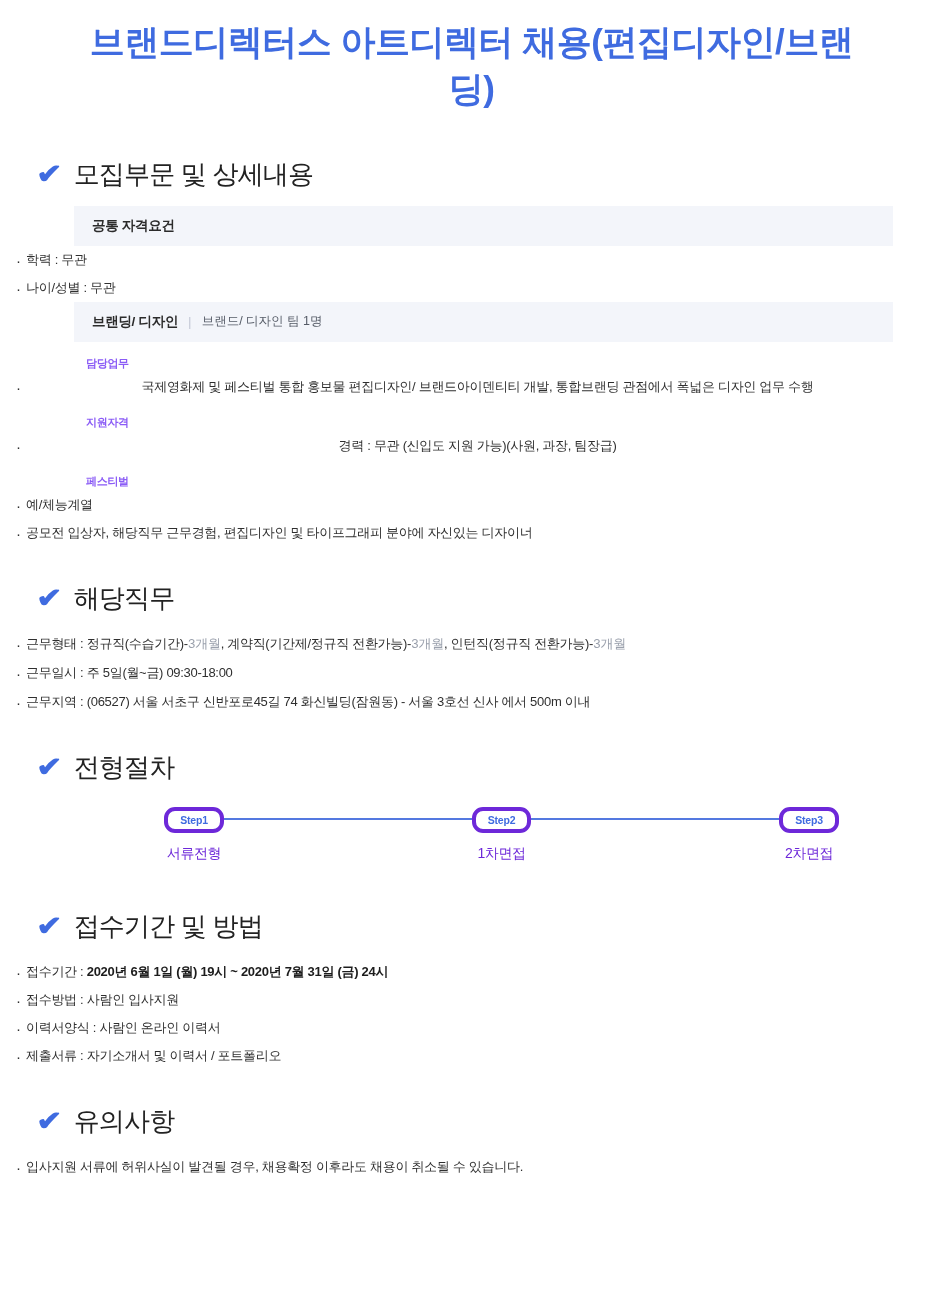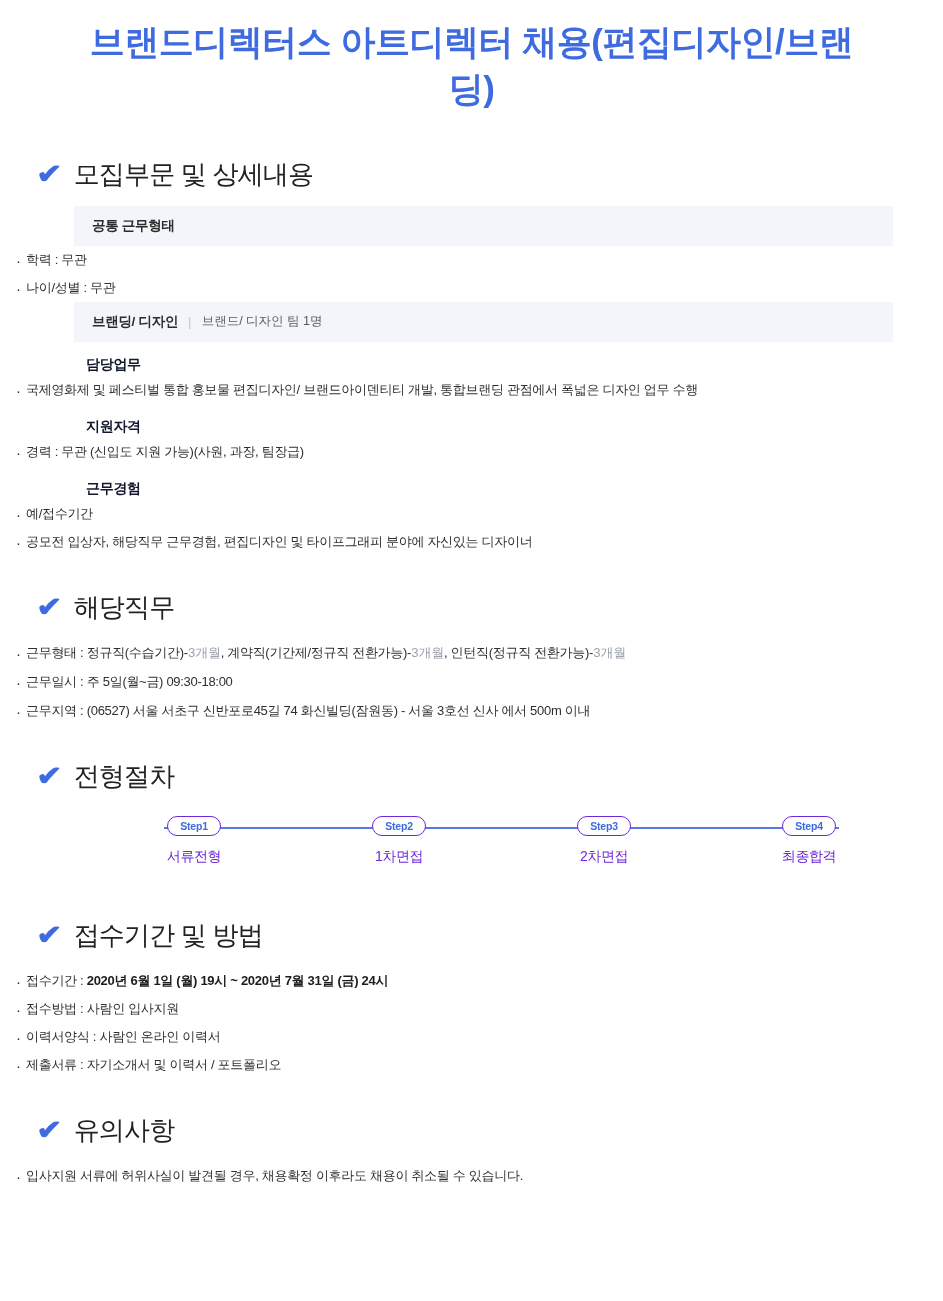--- a/index.html
+++ b/index.html
@@ -83,28 +83,28 @@
   }
   ul.bul li:before {
     content: "·";
     position: absolute;
     left: 2px;
     top: 3px;
     font-size: 15px;
     color: #2f2f2f;
   }
   .pad-a { margin: 10px 36px 12px 78px; }
-  .pad-b { margin: 4px 36px 0 78px; }
+  .pad-b { margin: 4px 36px 0 78px; text-align: center; }
   .pad-c { margin: 4px 36px 0 95px; }
   .pad-d { margin: 6px 36px 0 62px; }
 
   .sub-label {
-    font-size: 14px;
-    font-weight: bold;
-    color: #0f172a;
+    font-size: 11px;
+    font-weight: bold;
+    color: #8b5cf6;
     margin: 14px 0 2px 72px;
     letter-spacing: -0.3px;
   }
   .muted { color: #9aa0ac; font-family: Liberation Mono, monospace; }
   .strong { font-weight: bold; color: #1c1c1c; }
 
   
   .steps-wrap {
     margin: 22px 60px 8px 120px;
     position: relative;
@@ -123,21 +123,21 @@
     display: flex;
     justify-content: space-between;
   }
   .step {
     width: 120px;
     text-align: center;
     position: relative;
   }
   .step-pill {
     display: inline-block;
-    border: 1px solid #6d28d9;
+    border: 4px solid #6d28d9;
     background: #ffffff;
     color: #3f6be0;
     font-size: 10.5px;
     font-weight: bold;
     border-radius: 11px;
     padding: 3px 12px 3px 12px;
     position: relative;
     z-index: 2;
     letter-spacing: -0.2px;
   }
@@ -154,21 +154,21 @@
 <div class="page">
 
   <h1 class="title">브랜드디렉터스 아트디렉터 채용(편집디자인/브랜딩)</h1>
 
   <div class="section-head">
     <span class="check">✔</span>
     <span class="section-title">모집부문 및 상세내용</span>
   </div>
 
   <div class="band">
-    <span class="band-title">공통 근무형태</span>
+    <span class="band-title">공통 자격요건</span>
   </div>
 
   <ul class="bul pad-a">
     <li>학력 : 무관</li>
     <li>나이/성별 : 무관</li>
   </ul>
 
   <div class="band">
     <span class="band-title">브랜딩/ 디자인</span>
     <span class="band-sep">|</span>
@@ -178,23 +178,23 @@
   <div class="sub-label">담당업무</div>
   <ul class="bul pad-b">
     <li>국제영화제 및 페스티벌 통합 홍보물 편집디자인/ 브랜드아이덴티티 개발, 통합브랜딩 관점에서 폭넓은 디자인 업무 수행</li>
   </ul>
 
   <div class="sub-label">지원자격</div>
   <ul class="bul pad-b">
     <li>경력 : 무관 (신입도 지원 가능)(사원, 과장, 팀장급)</li>
   </ul>
 
-  <div class="sub-label">근무경험</div>
+  <div class="sub-label">페스티벌</div>
   <ul class="bul pad-c">
-    <li>예/접수기간</li>
+    <li>예/체능계열</li>
     <li>공모전 입상자, 해당직무 근무경험, 편집디자인 및 타이프그래피 분야에 자신있는 디자이너</li>
   </ul>
 
   <div class="section-head">
     <span class="check">✔</span>
     <span class="section-title">해당직무</span>
   </div>
   <ul class="bul pad-d" id="list-conditions">
       <li><span>근무형태 : 정규직(수습기간)-</span><span class="muted">3개월</span><span>, 계약직(기간제/정규직 전환가능)-</span><span class="muted">3개월</span><span>, 인턴직(정규직 전환가능)-</span><span class="muted">3개월</span></li>
       <li><span>근무일시 : 주 5일(월~금) 09:30-18:00</span></li>
@@ -213,24 +213,20 @@
           <div class="step-label">서류전형</div>
         </div>
         <div class="step">
           <div><span class="step-pill">Step2</span></div>
           <div class="step-label">1차면접</div>
         </div>
         <div class="step">
           <div><span class="step-pill">Step3</span></div>
           <div class="step-label">2차면접</div>
         </div>
-        <div class="step">
-          <div><span class="step-pill">Step4</span></div>
-          <div class="step-label">최종합격</div>
-        </div>
       </div>
   </div>
 
   <div class="section-head">
     <span class="check">✔</span>
     <span class="section-title">접수기간 및 방법</span>
   </div>
   <ul class="bul pad-d" id="list-application">
       <li><span>접수기간 : </span><span class="strong">2020년 6월 1일 (월) 19시 ~ 2020년 7월 31일 (금) 24시</span></li>
       <li><span>접수방법 : 사람인 입사지원</span></li>

